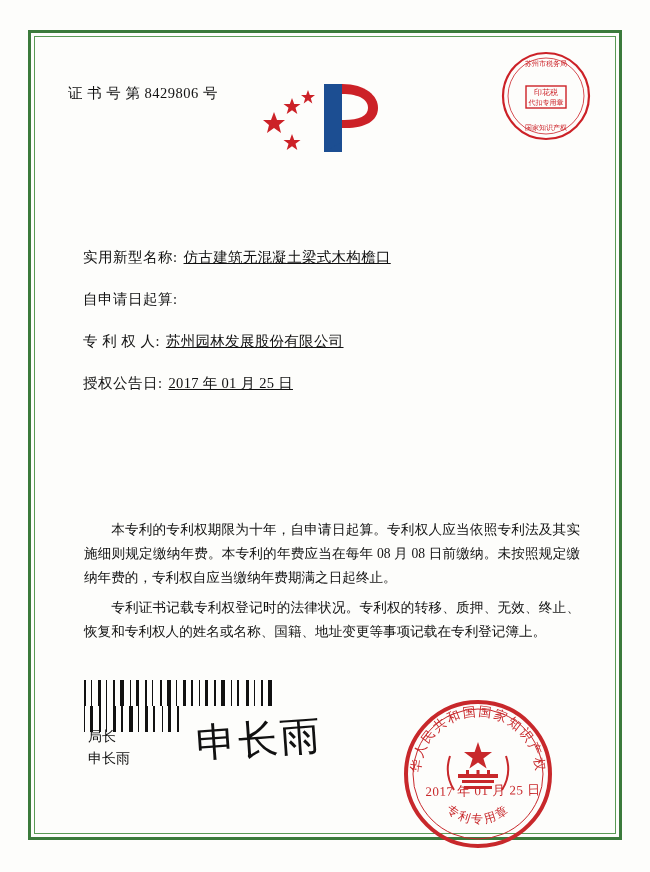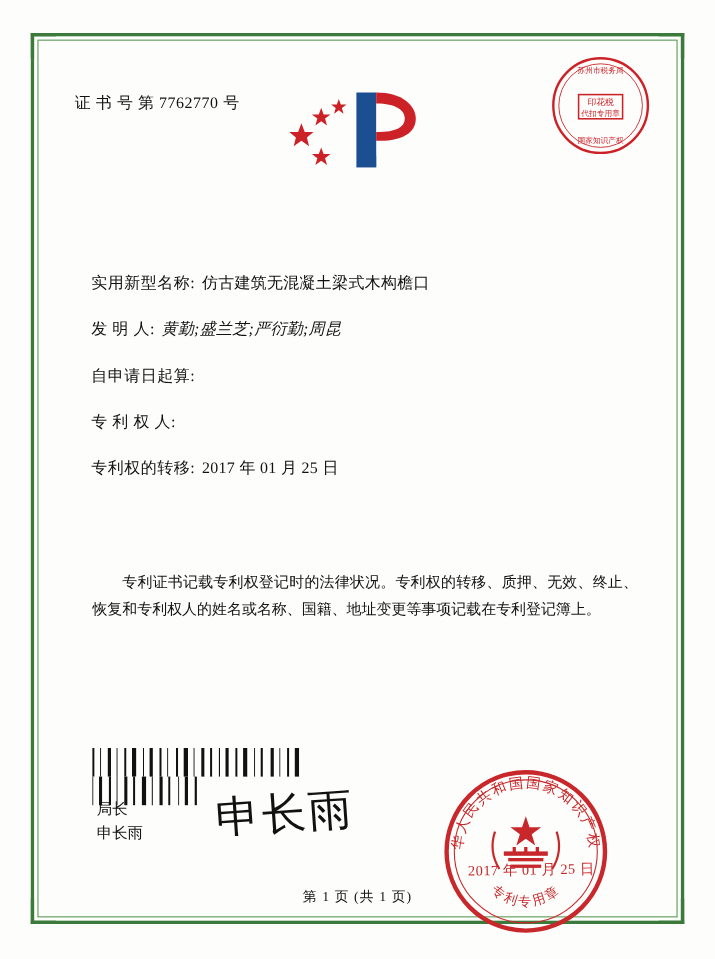--- a/index.html
+++ b/index.html
@@ -94,20 +94,21 @@
     font-size: 14.5px;
     color: #111;
   }
   .field-label {
     white-space: nowrap;
     letter-spacing: 0.5px;
   }
   .field-value {
     margin-left: 6px;
     letter-spacing: 0.3px;
+    text-decoration: underline;
   }
   .field-value.italic-name {
     font-style: italic;
   }
 
   
   .body-text {
     position: absolute;
     left: 84px;
     right: 70px;
@@ -192,21 +193,21 @@
 
 <div class="certificate">
 
   <div class="border-outer"></div>
   <div class="border-inner"></div>
   <div class="corner tl"></div>
   <div class="corner tr"></div>
   <div class="corner bl"></div>
   <div class="corner br"></div>
 
-  <div class="cert-no">证 书 号 第 7762770 号</div>
+  <div class="cert-no">证 书 号 第 8429806 号</div>
 
   <div class="logo">
     <svg viewBox="0 0 130 80" width="130" height="80">
       <g fill="#cc2127">
         <polygon points="12,34 15,42 23,42 17,47 19,55 12,50 5,55 7,47 1,42 9,42"></polygon>
         <polygon points="30,20 32.2,26 38.5,26 33.5,29.8 35.3,36 30,32.2 24.7,36 26.5,29.8 21.5,26 27.8,26"></polygon>
         <polygon points="46,12 47.8,17 53,17 48.8,20.2 50.3,25.4 46,22.2 41.7,25.4 43.2,20.2 39,17 44.2,17"></polygon>
         <polygon points="30,56 32.2,62 38.5,62 33.5,65.8 35.3,72 30,68.2 24.7,72 26.5,65.8 21.5,62 27.8,62"></polygon>
       </g>
       <path d="M62 74 L62 6 L80 6 L80 74 Z" fill="#1c4e92"></path>
@@ -228,36 +229,34 @@
     </svg>
   </div>
 
 
   <div class="fields">
     <div class="field-row">
       <span class="field-label">实用新型名称:</span>
       <span class="field-value">仿古建筑无混凝土梁式木构檐口</span>
     </div>
     <div class="field-row">
-      <span class="field-label">发 明 人:</span>
-      <span class="field-value italic-name">黄勤;盛兰芝;严衍勤;周昆</span>
-    </div>
-    <div class="field-row">
       <span class="field-label">自申请日起算:</span>
     </div>
     <div class="field-row">
       <span class="field-label">专 利 权 人:</span>
+      <span class="field-value">苏州园林发展股份有限公司</span>
     </div>
     <div class="field-row">
-      <span class="field-label">专利权的转移:</span>
+      <span class="field-label">授权公告日:</span>
       <span class="field-value">2017 年 01 月 25 日</span>
     </div>
   </div>
 
   <div class="body-text">
+    <p>本专利的专利权期限为十年，自申请日起算。专利权人应当依照专利法及其实施细则规定缴纳年费。本专利的年费应当在每年 08 月 08 日前缴纳。未按照规定缴纳年费的，专利权自应当缴纳年费期满之日起终止。</p>
     <p>专利证书记载专利权登记时的法律状况。专利权的转移、质押、无效、终止、恢复和专利权人的姓名或名称、国籍、地址变更等事项记载在专利登记簿上。</p>
   </div>
 
   <div class="barcode">
     <span style="width:2px"></span><span style="width:1px;background:#fff"></span>
     <span style="width:1px"></span><span style="width:2px;background:#fff"></span>
     <span style="width:3px"></span><span style="width:1px;background:#fff"></span>
     <span style="width:1px"></span><span style="width:2px;background:#fff"></span>
     <span style="width:2px"></span><span style="width:1px;background:#fff"></span>
     <span style="width:4px"></span><span style="width:2px;background:#fff"></span>
@@ -324,14 +323,13 @@
         <rect x="66" y="74" width="3" height="6"></rect>
         <rect x="76.5" y="74" width="3" height="6"></rect>
         <rect x="87" y="74" width="3" height="6"></rect>
         <path d="M50 60 q-6 18 4 34" fill="none" stroke="#c8282b" stroke-width="2"></path>
         <path d="M106 60 q6 18 -4 34" fill="none" stroke="#c8282b" stroke-width="2"></path>
       </g>
     </svg>
   </div>
   <div class="seal-date">2017 年 01 月 25 日</div>
 
-  <div class="page-footer">第 1 页 (共 1 页)</div>
 </div>
 
 </body></html>

